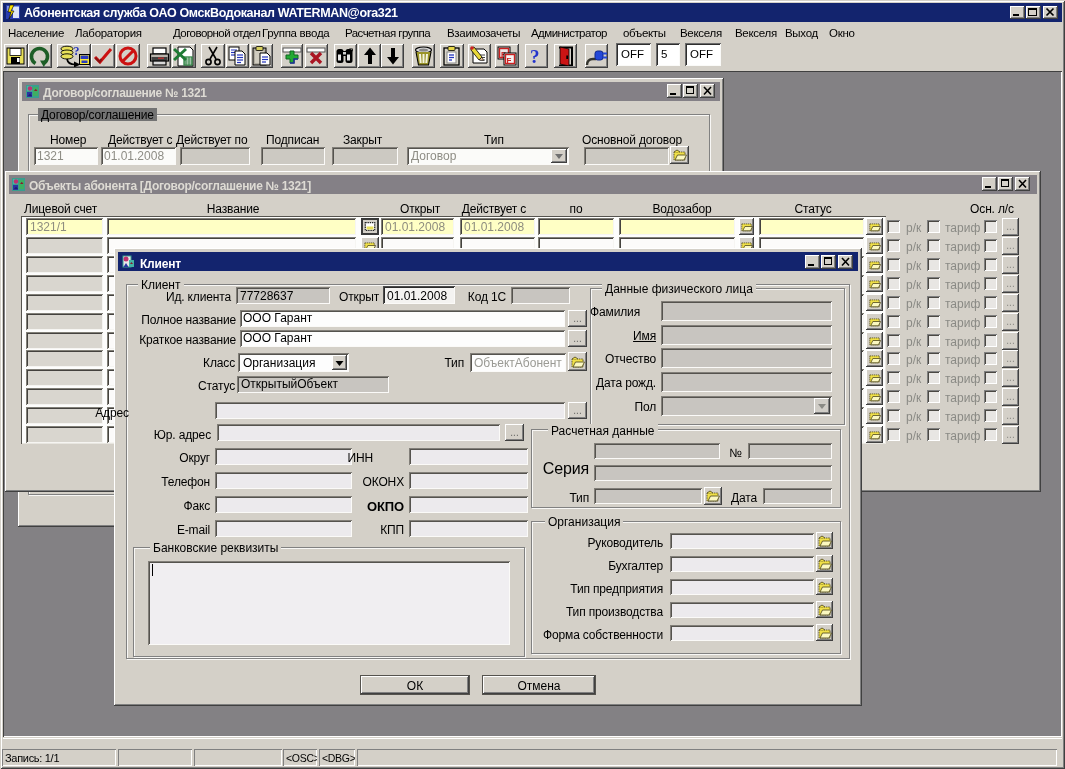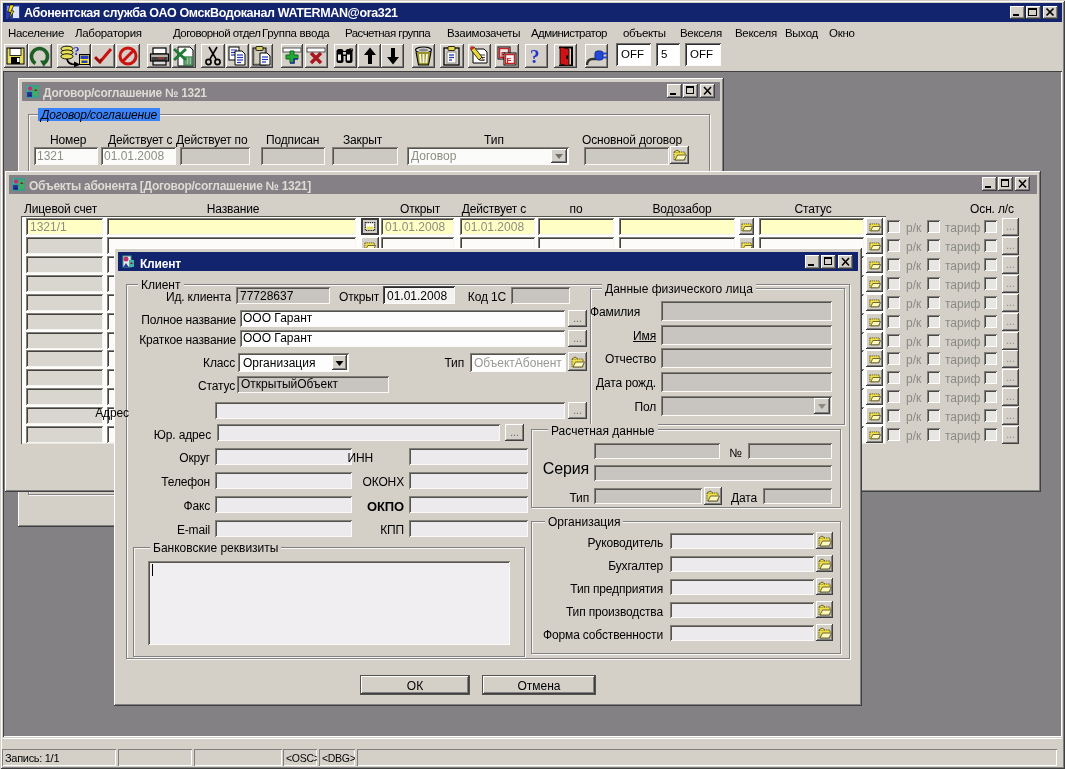--- a/index.html
+++ b/index.html
@@ -255,21 +255,21 @@
   </div>
 <div class="tbtn" style="left:683px;top:84px;width:15px;height:14px;position:absolute;">
     <div style="position:absolute;left:2.5px;top:2px;width:8px;height:8px;border:1px solid #000;border-top:2px solid #000;"></div>
   </div>
 <div class="tbtn" style="left:700px;top:84px;width:15px;height:14px;position:absolute;">
     <svg width="15" height="14" viewBox="0 0 15 14" style="position:absolute;left:0;top:0">
       <path d="M4 3 L11 10.5 M11 3 L4 10.5" stroke="#000" stroke-width="1.6"></path>
     </svg>
   </div>
 <div class="abs gb" style="left:28px;top:114px;width:682px;height:381px;"></div>
-<div class="abs" style="left:38px;top:108px;height:13px;background:#3b82f6;padding:0 3px;font-size:12px;letter-spacing:-0.15px;font-style:italic;">Договор/соглашение</div>
+<div class="abs" style="left:38px;top:108px;height:13px;background:#737373;padding:0 3px;font-size:12px;letter-spacing:-0.15px;">Договор/соглашение</div>
 <div class="abs" style="left:50px;top:133px;font-size:12px;letter-spacing:-0.15px;">Номер</div>
 <div class="abs" style="left:108px;top:133px;font-size:12px;letter-spacing:-0.15px;">Действует с</div>
 <div class="abs" style="left:176px;top:133px;font-size:12px;letter-spacing:-0.15px;">Действует по</div>
 <div class="abs" style="left:266px;top:133px;font-size:12px;letter-spacing:-0.15px;">Подписан</div>
 <div class="abs" style="left:343px;top:133px;font-size:12px;letter-spacing:-0.15px;">Закрыт</div>
 <div class="abs" style="left:484px;top:133px;font-size:12px;">Тип</div>
 <div class="abs" style="left:582px;top:133px;font-size:12px;letter-spacing:-0.15px;">Основной договор</div>
 <div class="abs fld" style="left:34px;top:147px;width:64px;height:18px;background:#fbfbf9;font-size:12px;color:#8e8d85;padding:2px 0 0 3px;">1321</div>
 <div class="abs fld" style="left:101px;top:147px;width:75px;height:18px;background:#fbfbf9;font-size:12px;color:#8e8d85;padding:2px 0 0 3px;">01.01.2008</div>
 <div class="abs fld" style="left:180px;top:147px;width:70px;height:18px;background:#ccc9c2;"></div>

